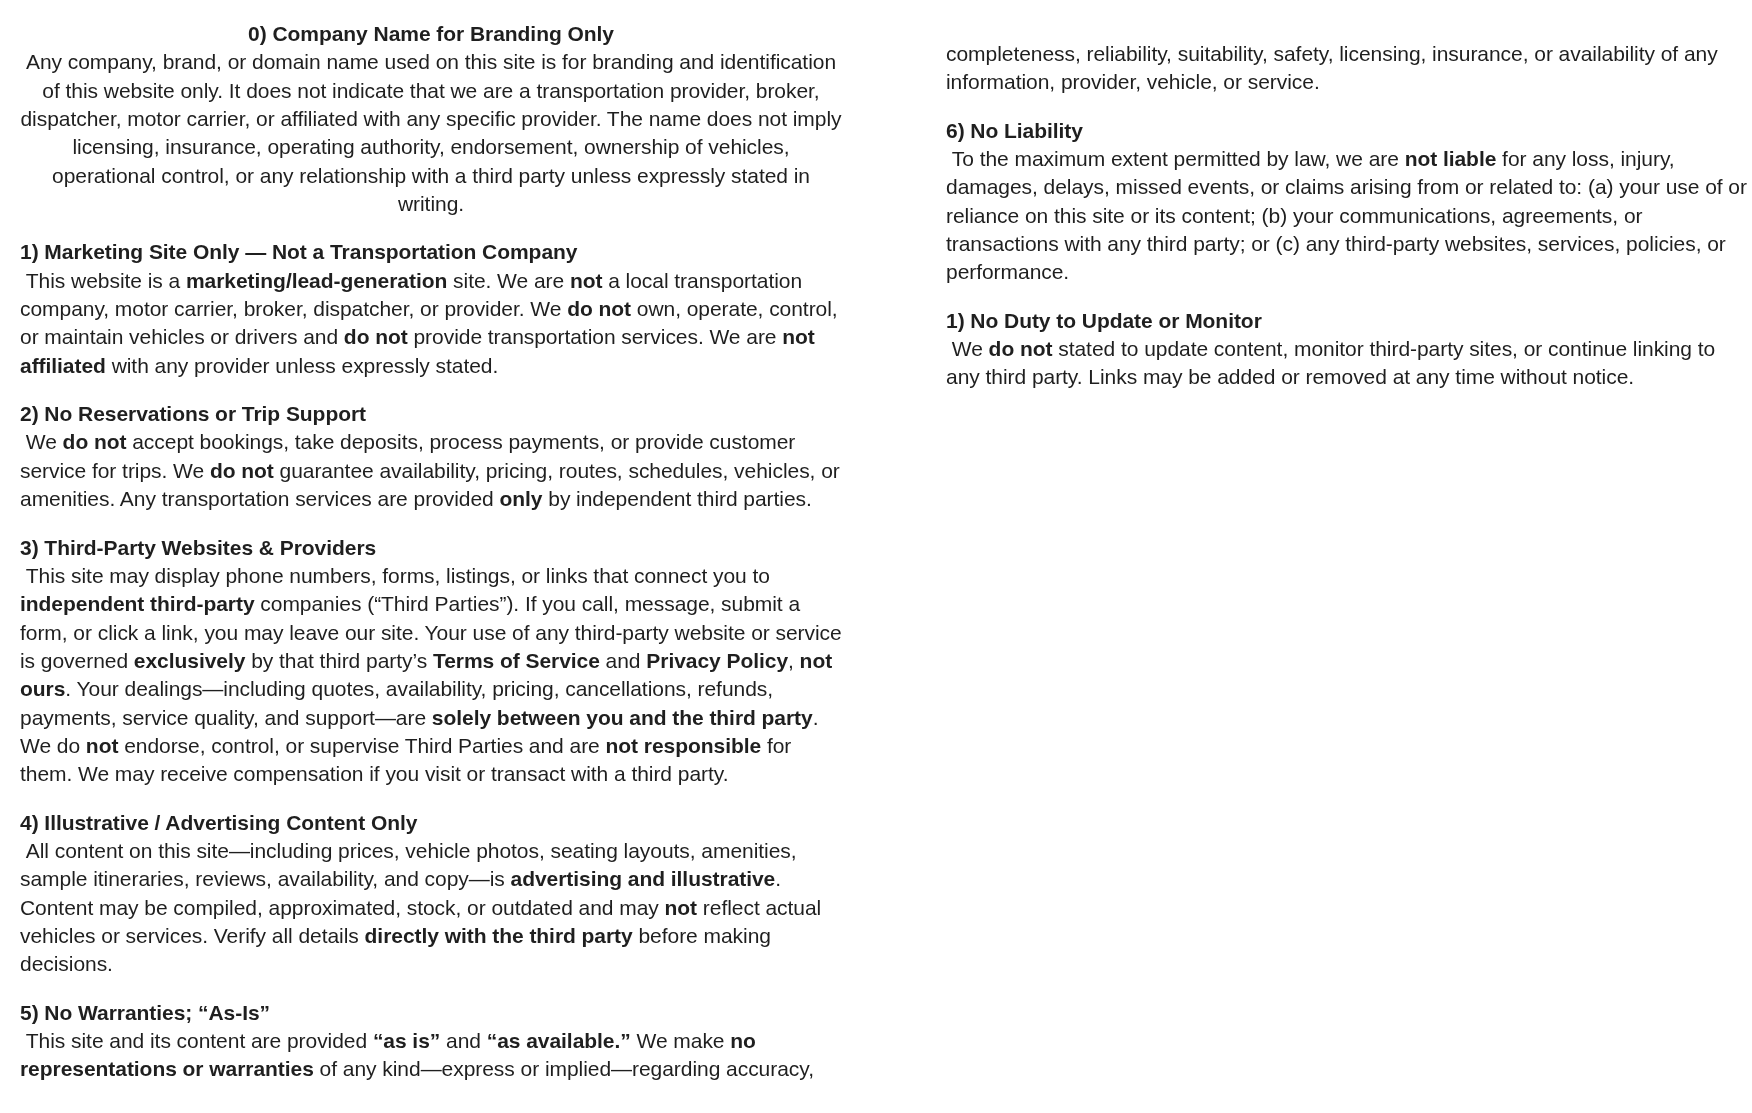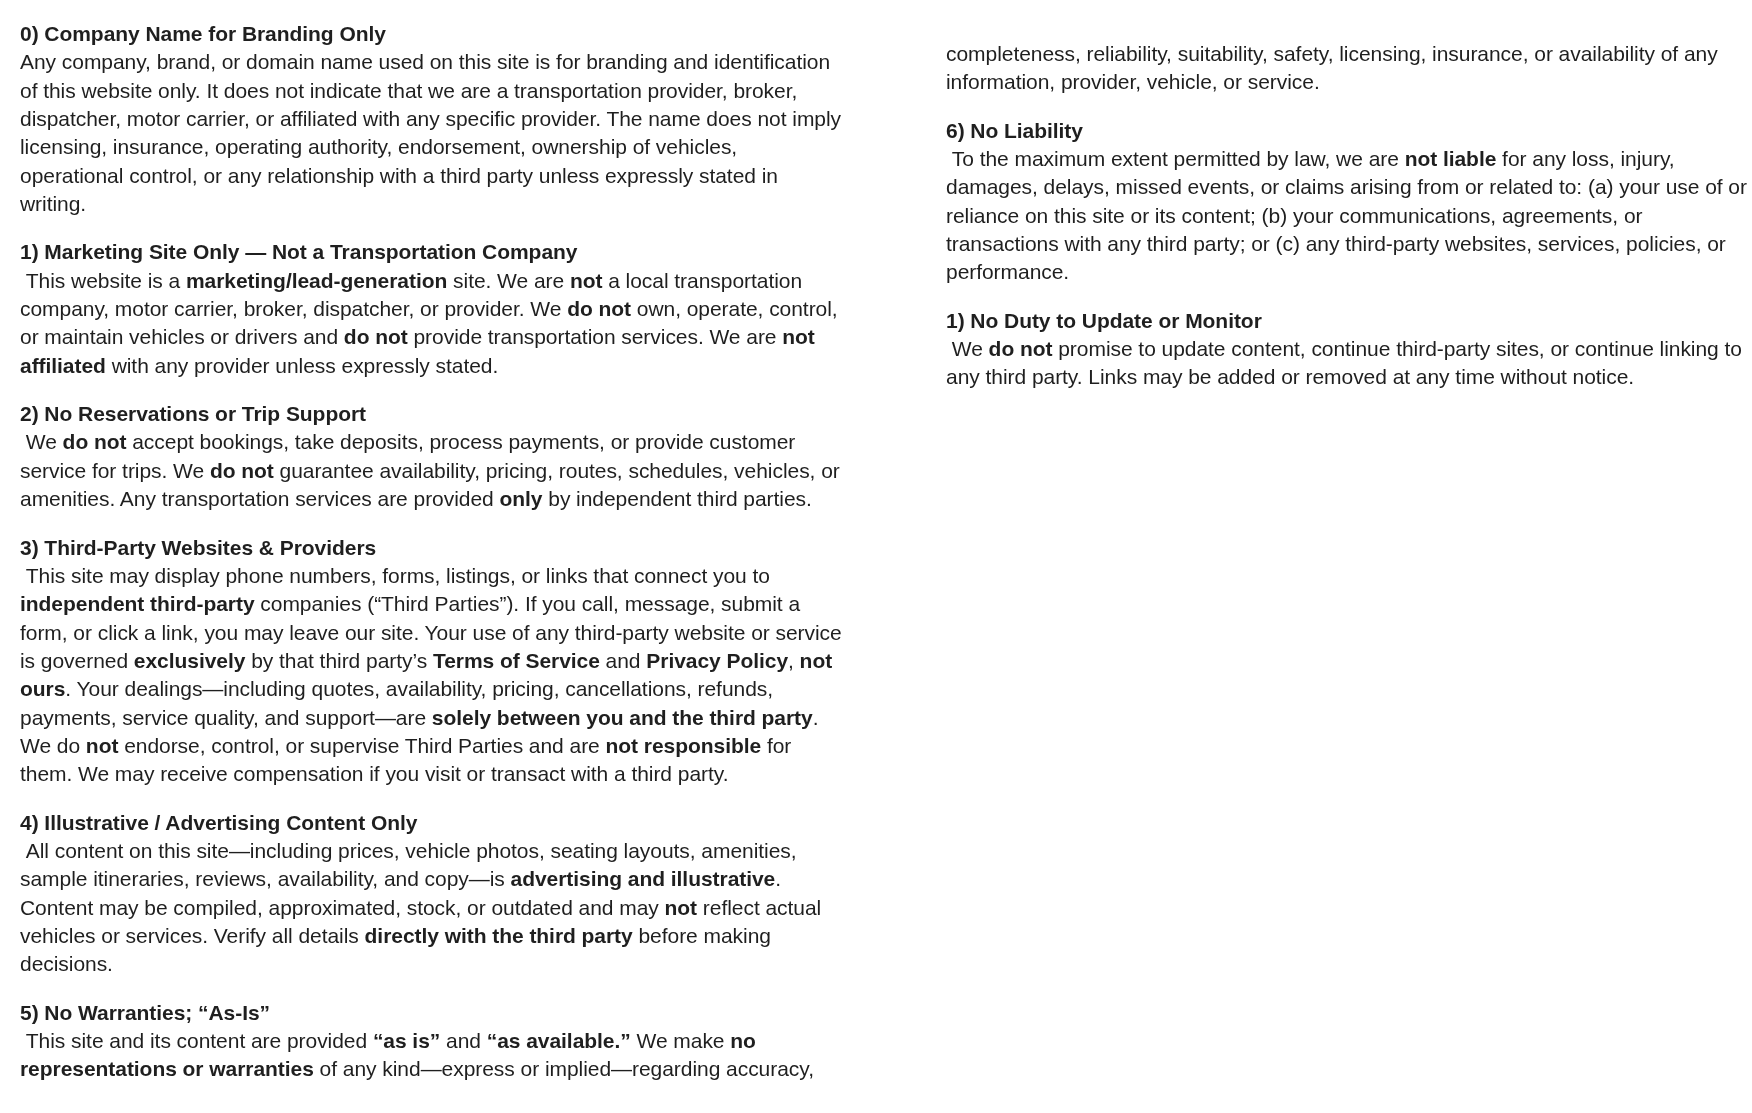--- a/index.html
+++ b/index.html
@@ -21,33 +21,33 @@
     width: 1752px;
     height: 1113px;
   }
   .col { box-sizing: border-box; flex: none; }
   .col-left  { width: 822px; height: 1070px; overflow: hidden; }
   .col-right { width: 806px; margin-left: 104px; }
   p.section {
     margin: 20px 0;
     white-space: pre-wrap; 
   }
-  .col-left p.section:first-child { margin-top: 0; }
+  .col-left p.section:first-child { margin-top: 0; text-align: center; }
   p.section b, p.section strong { font-weight: 700; }
 </style>
 </head>
 <body style="background: rgb(255, 255, 255); color: rgb(31, 31, 31);">
 
 <div class="page">
   <div class="col col-left" id="col-left">
       <p class="section"><strong>0) Company Name for Branding Only</strong><br><span><span>Any company, brand, or domain name used on this site is for branding and identification of this website only. It does not indicate that we are a transportation provider, broker, dispatcher, motor carrier, or affiliated with any specific provider. The name does not imply licensing, insurance, operating authority, endorsement, ownership of vehicles, operational control, or any relationship with a third party unless expressly stated in writing.</span></span></p>
       <p class="section"><strong>1) Marketing Site Only — Not a Transportation Company</strong><br><span><span> This website is a </span><b>marketing/lead-generation</b><span> site. We are </span><b>not</b><span> a local transportation company, motor carrier, broker, dispatcher, or provider. We </span><b>do not</b><span> own, operate, control, or maintain vehicles or drivers and </span><b>do not</b><span> provide transportation services. We are </span><b>not affiliated</b><span> with any provider unless expressly stated.</span></span></p>
       <p class="section"><strong>2) No Reservations or Trip Support</strong><br><span><span> We </span><b>do not</b><span> accept bookings, take deposits, process payments, or provide customer service for trips. We </span><b>do not</b><span> guarantee availability, pricing, routes, schedules, vehicles, or amenities. Any transportation services are provided </span><b>only</b><span> by independent third parties.</span></span></p>
       <p class="section"><strong>3) Third-Party Websites &amp; Providers</strong><br><span><span> This site may display phone numbers, forms, listings, or links that connect you to </span><b>independent third-party</b><span> companies (“Third Parties”). If you call, message, submit a form, or click a link, you may leave our site. Your use of any third-party website or service is governed </span><b>exclusively</b><span> by that third party’s </span><b>Terms of Service</b><span> and </span><b>Privacy Policy</b><span>, </span><b>not ours</b><span>. Your dealings—including quotes, availability, pricing, cancellations, refunds, payments, service quality, and support—are </span><b>solely between you and the third party</b><span>. We do </span><b>not</b><span> endorse, control, or supervise Third Parties and are </span><b>not responsible</b><span> for them. We may receive compensation if you visit or transact with a third party.</span></span></p>
       <p class="section"><strong>4) Illustrative / Advertising Content Only</strong><br><span><span> All content on this site—including prices, vehicle photos, seating layouts, amenities, sample itineraries, reviews, availability, and copy—is </span><b>advertising and illustrative</b><span>. Content may be compiled, approximated, stock, or outdated and may </span><b>not</b><span> reflect actual vehicles or services. Verify all details </span><b>directly with the third party</b><span> before making decisions.</span></span></p>
       <p class="section"><strong>5) No Warranties; “As-Is”</strong><br><span><span> This site and its content are provided </span><b>“as is”</b><span> and </span><b>“as available.”</b><span> We make </span><b>no representations or warranties</b><span> of any kind—express or implied—regarding accuracy,</span><span> </span><span>completeness, reliability, suitability, safety, licensing, insurance, or availability of any information, provider, vehicle, or service.</span></span></p>
     </div>
   <div class="col col-right" id="col-right">
       <p class="section"><span>completeness, reliability, suitability, safety, licensing, insurance, or availability of any information, provider, vehicle, or service.</span></p>
       <p class="section"><strong>6) No Liability</strong><br><span><span> To the maximum extent permitted by law, we are </span><b>not liable</b><span> for any loss, injury, damages, delays, missed events, or claims arising from or related to: (a) your use of or reliance on this site or its content; (b) your communications, agreements, or transactions with any third party; or (c) any third-party websites, services, policies, or performance.</span></span></p>
-      <p class="section"><strong>1) No Duty to Update or Monitor</strong><br><span><span> We </span><b>do not</b><span> promise to update content, continue third-party sites, or continue linking to any third party. Links may be added or removed at any time without notice.</span></span></p>
+      <p class="section"><strong>1) No Duty to Update or Monitor</strong><br><span><span> We </span><b>do not</b><span> stated to update content, monitor third-party sites, or continue linking to any third party. Links may be added or removed at any time without notice.</span></span></p>
     </div>
 </div>
 
 </body></html>

